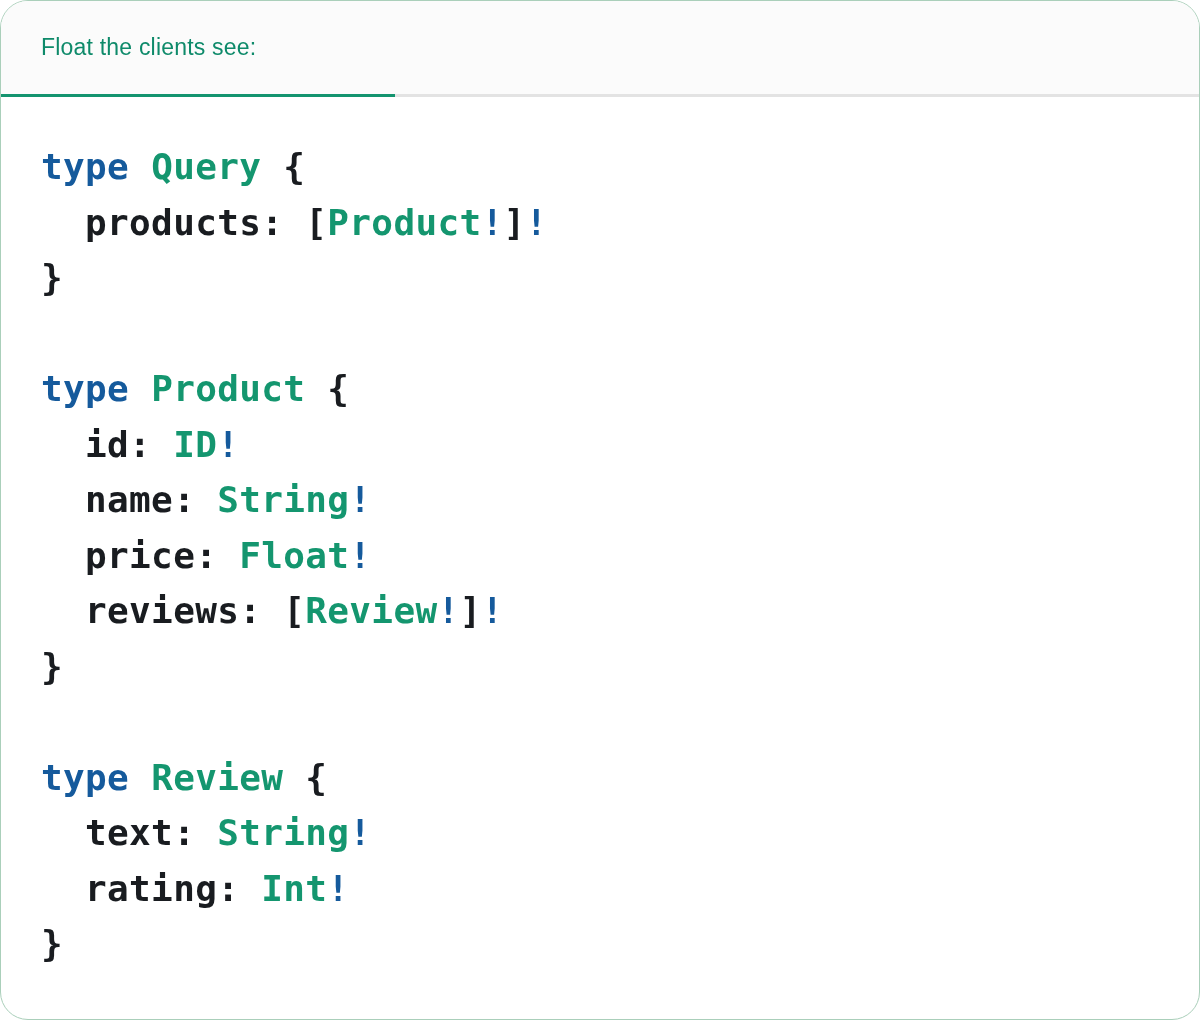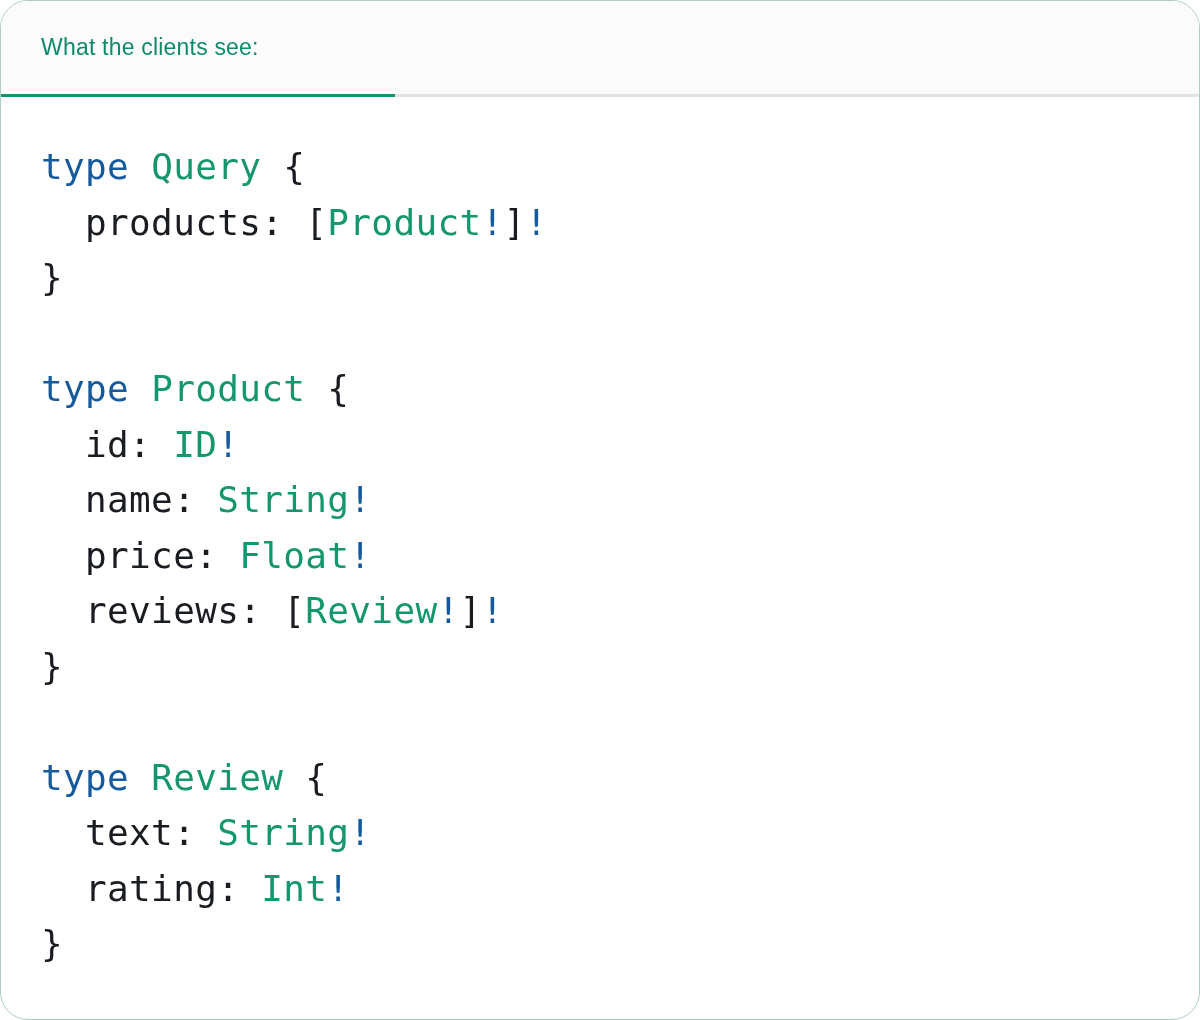--- a/index.html
+++ b/index.html
@@ -47,37 +47,37 @@
     width: 394px;
     height: 3px;
     background: var(--tab-underline, #14946f);
     z-index: 2;
   }
   .code {
     padding: 42px 40px 0 40px;
     font-family: "DejaVu Sans Mono", "Liberation Mono", monospace;
     font-size: 36px;
     line-height: 55.5px;
-    font-weight: 400;
+    font-weight: 700;
     letter-spacing: 0.35px;
     color: var(--plain, #191c20);
   }
   .code-line {
     white-space: pre;
     min-height: 55.5px;
   }
   .tok-keyword { color: var(--keyword, #155a9c); }
   .tok-type    { color: var(--type-name, #14966f); }
   .tok-bang    { color: var(--bang, #155a9c); }
   .tok-plain   { color: var(--plain, #191c20); }
 </style>
 </head>
 <body>
 
 <div class="card">
   <div class="tab-bar">
     <div class="tab">
-      <span class="tab-label">What the clients see:</span>
+      <span class="tab-label">Float the clients see:</span>
     </div>
     <div class="tab-underline"></div>
   </div>
   <pre class="code"><code id="code-root"><div class="code-line"><span class="tok-keyword">type</span><span class="tok-plain"> </span><span class="tok-type">Query</span><span class="tok-plain"> {</span></div><div class="code-line"><span class="tok-plain">  products: [</span><span class="tok-type">Product</span><span class="tok-bang">!</span><span class="tok-plain">]</span><span class="tok-bang">!</span></div><div class="code-line"><span class="tok-plain">}</span></div><div class="code-line">&nbsp;</div><div class="code-line"><span class="tok-keyword">type</span><span class="tok-plain"> </span><span class="tok-type">Product</span><span class="tok-plain"> {</span></div><div class="code-line"><span class="tok-plain">  id: </span><span class="tok-type">ID</span><span class="tok-bang">!</span></div><div class="code-line"><span class="tok-plain">  name: </span><span class="tok-type">String</span><span class="tok-bang">!</span></div><div class="code-line"><span class="tok-plain">  price: </span><span class="tok-type">Float</span><span class="tok-bang">!</span></div><div class="code-line"><span class="tok-plain">  reviews: [</span><span class="tok-type">Review</span><span class="tok-bang">!</span><span class="tok-plain">]</span><span class="tok-bang">!</span></div><div class="code-line"><span class="tok-plain">}</span></div><div class="code-line">&nbsp;</div><div class="code-line"><span class="tok-keyword">type</span><span class="tok-plain"> </span><span class="tok-type">Review</span><span class="tok-plain"> {</span></div><div class="code-line"><span class="tok-plain">  text: </span><span class="tok-type">String</span><span class="tok-bang">!</span></div><div class="code-line"><span class="tok-plain">  rating: </span><span class="tok-type">Int</span><span class="tok-bang">!</span></div><div class="code-line"><span class="tok-plain">}</span></div></code></pre>
 </div>
 
 </body></html>

